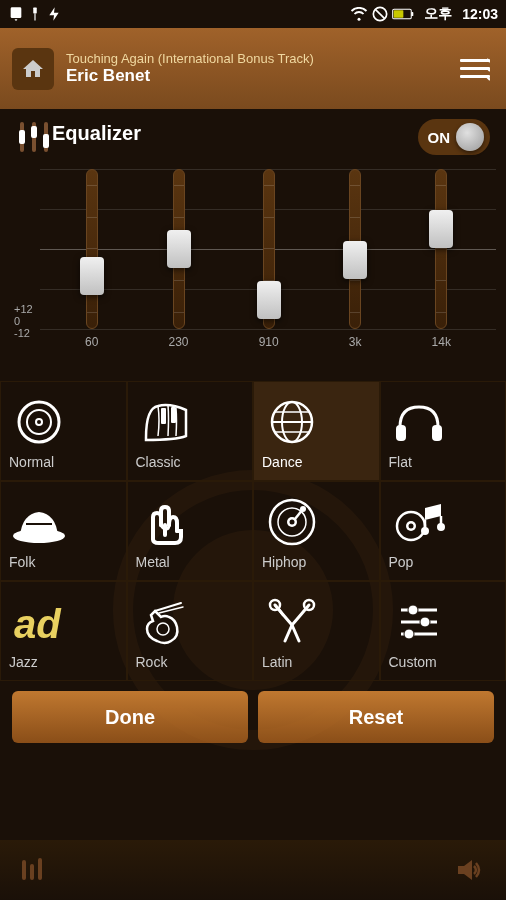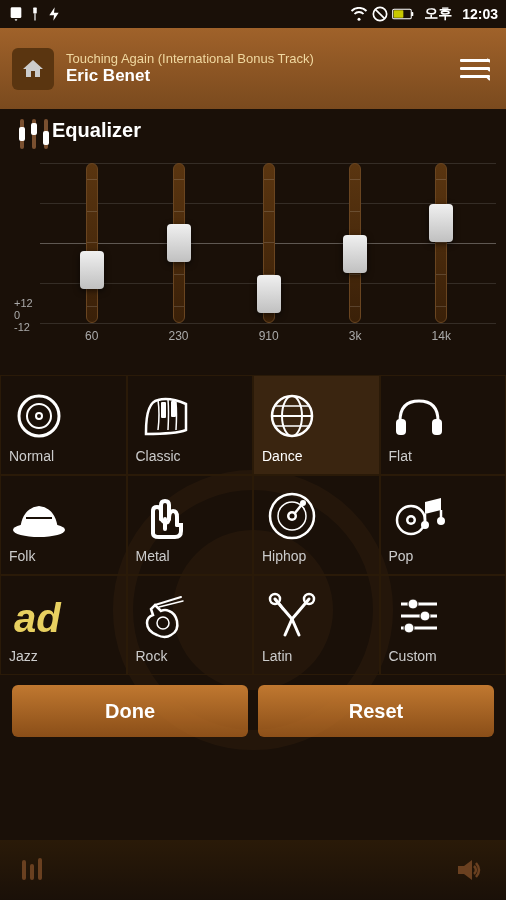--- a/index.html
+++ b/index.html
@@ -416,20 +416,24 @@
       <svg width="36" height="30" viewBox="0 0 36 30" fill="#fff">
         <rect x="4" y="0" width="4" height="30" rx="2" fill="#7a5030"></rect>
         <rect x="3" y="8" width="6" height="14" rx="2" fill="#fff"></rect>
         <rect x="16" y="0" width="4" height="30" rx="2" fill="#7a5030"></rect>
         <rect x="15" y="4" width="6" height="12" rx="2" fill="#fff"></rect>
         <rect x="28" y="0" width="4" height="30" rx="2" fill="#7a5030"></rect>
         <rect x="27" y="12" width="6" height="14" rx="2" fill="#fff"></rect>
       </svg>
       <span class="eq-title">Equalizer</span>
     </div>
+    <div class="eq-toggle">
+      <span class="eq-toggle-label">ON</span>
+      <div class="eq-toggle-knob"></div>
+    </div>
   </div>
 
   <div id="eq-sliders" style="height:210px; position:relative;">
 
     <div class="eq-scale">
       <span class="eq-scale-label">+12</span>
       <span class="eq-scale-label">0</span>
       <span class="eq-scale-label">-12</span>
     </div>
 

